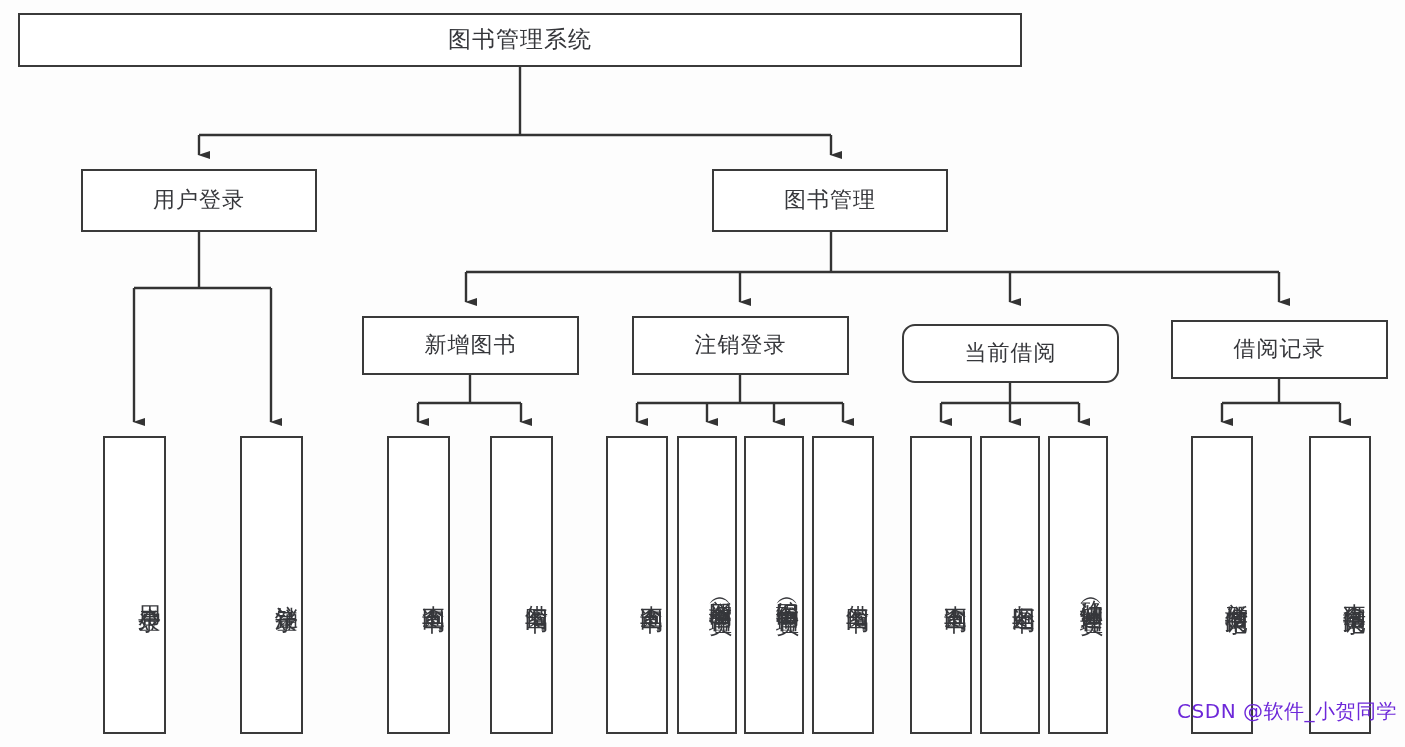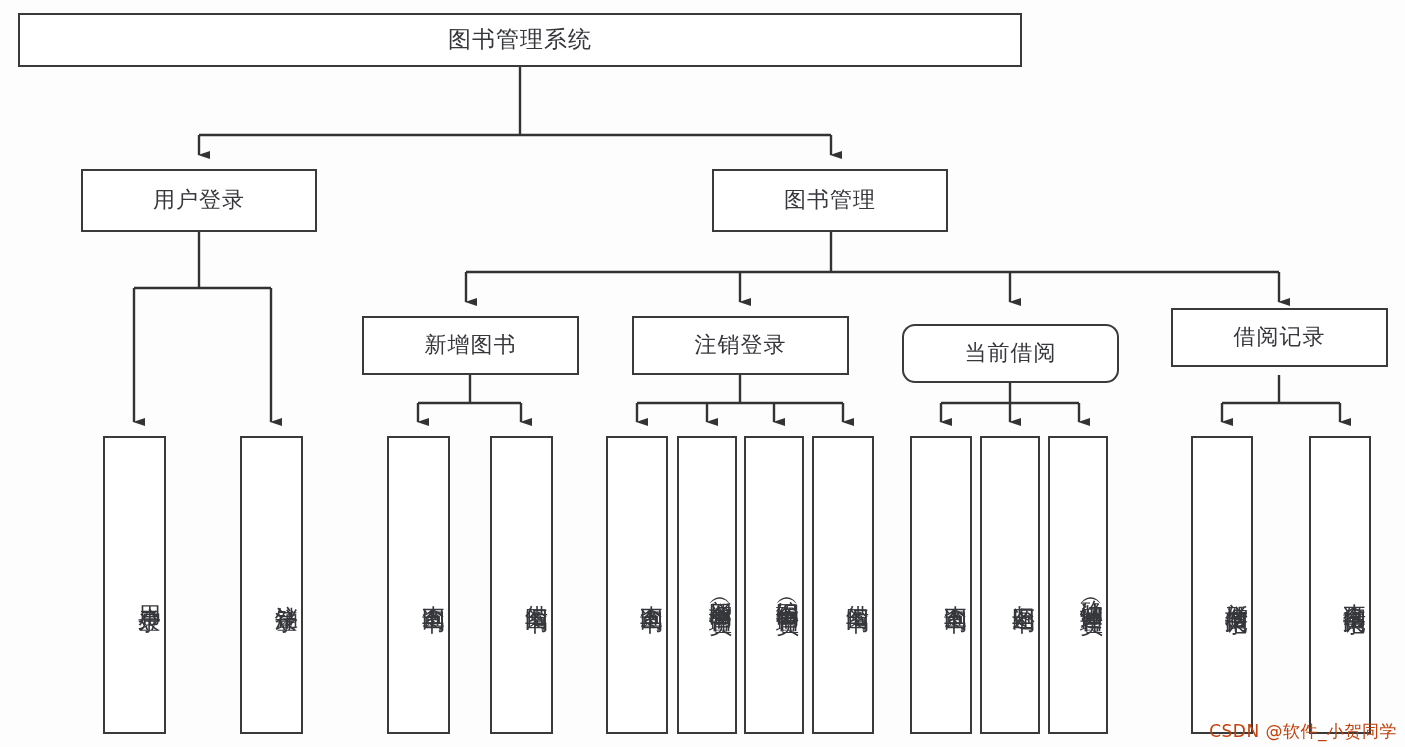--- a/index.html
+++ b/index.html
@@ -35,23 +35,23 @@
     letter-spacing:2px;
   }
   .node.vert .vtext{
     writing-mode:vertical-rl;
     text-orientation:upright;
     display:block;
     max-height:284px;
   }
   .watermark{
     position:absolute;
-    right:8px;bottom:4px;
-    font-size:17px;
-    color:#c2410c;
+    right:8px;bottom:22px;
+    font-size:20px;
+    color:#6d28d9;
     letter-spacing:0.5px;
     white-space:nowrap;
   }
 </style>
 </head>
 <body>
 
 <div id="canvas">
 
   <svg id="wires" viewBox="0 0 1405 747" xmlns="http://www.w3.org/2000/svg">
@@ -117,21 +117,21 @@
 
   <div class="node horiz" style="left:362px;top:316px;width:217px;height:59px;">
     <span>新增图书</span>
   </div>
   <div class="node horiz" style="left:632px;top:316px;width:217px;height:59px;">
     <span>注销登录</span>
   </div>
   <div class="node horiz" style="left:902px;top:324px;width:217px;height:59px;border-radius:13px;">
     <span>当前借阅</span>
   </div>
-  <div class="node horiz" style="left:1171px;top:308px;width:217px;height:59px;">
+  <div class="node horiz" style="left:1171px;top:320px;width:217px;height:59px;">
     <span>借阅记录</span>
   </div>
 
   <div class="node vert" style="left:103px;top:436px;width:63px;height:298px;">
     <span class="vtext">用户登录</span>
   </div>
   <div class="node vert" style="left:240px;top:436px;width:63px;height:298px;">
     <span class="vtext">注销登录</span>
   </div>
 

